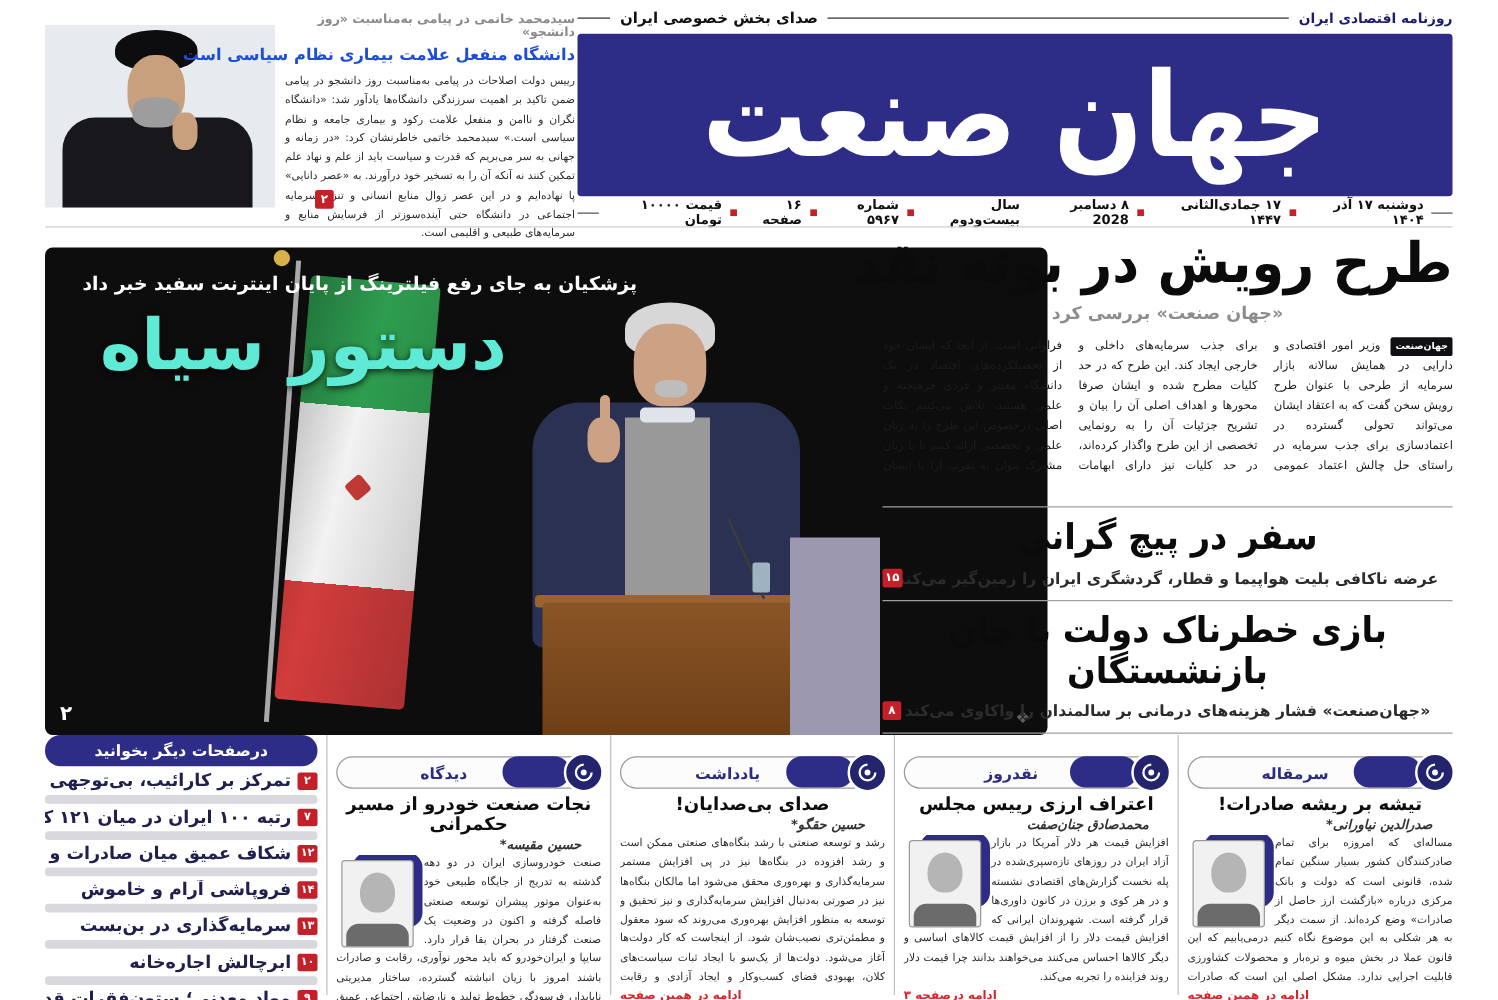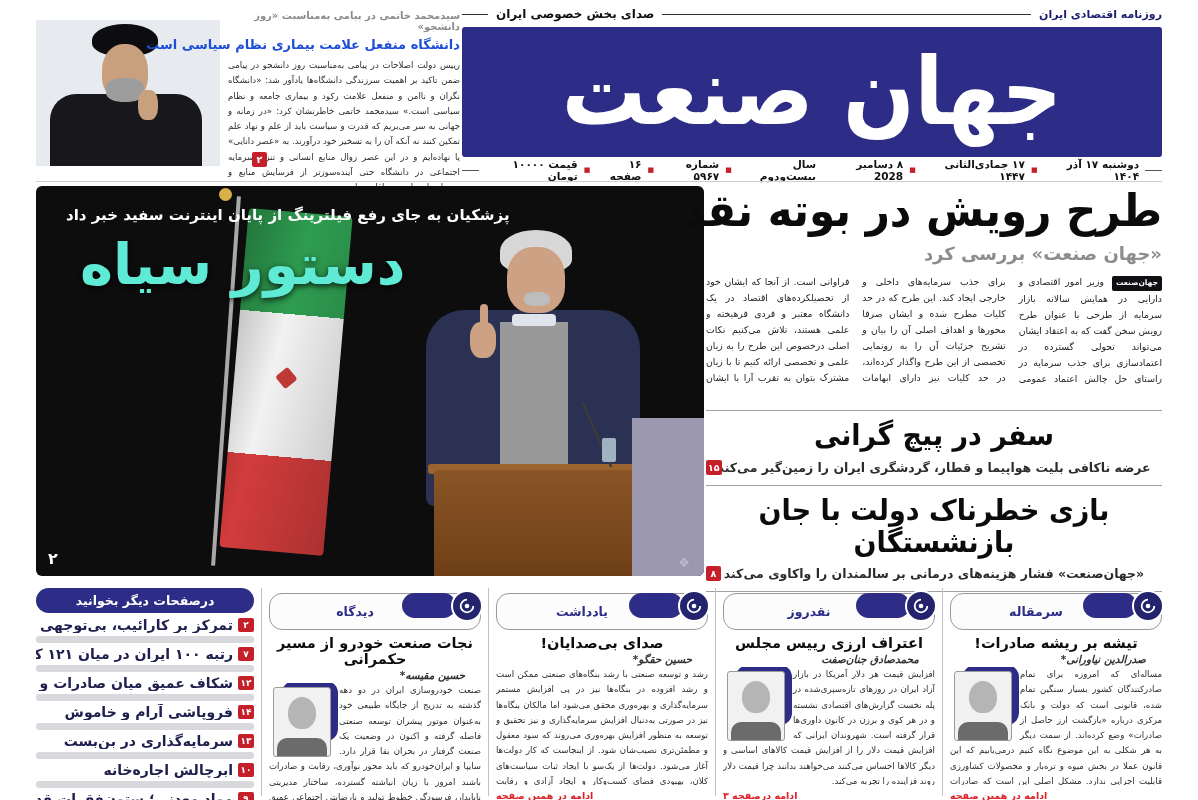--- a/index.html
+++ b/index.html
@@ -36,21 +36,21 @@
   .mh-logo { margin-top:3px; height:130px; background:#2d2d87; border-radius:3px;
     display:flex; align-items:center; justify-content:center; overflow:hidden; }
   .mh-title { color:#fff; font-size:84px; font-weight:800; transform:scaleY(1.12); letter-spacing:-2px; white-space:nowrap; }
   .mh-dateline { display:flex; align-items:center; height:26px; font-size:10.5px; font-weight:bold; color:#111; gap:6px; }
   .dl-sq { color:#c5202a; font-size:7px; }
   .dl-line { flex:1; border-top:1px solid #555; }
   .dl-end { width:18px; border-top:1px solid #555; }
   .rule-top { left:36px; right:36px; top:181px; border-top:1px solid #cfcfcf; }
 
   
-  .photo { left:36px; top:186px; width:668px; height:390px; background:#0d0d0d; border-radius:6px; overflow:hidden; }
+  .photo { left:36px; top:198px; width:802px; height:390px; background:#0d0d0d; border-radius:6px; overflow:hidden; }
   .ph-kicker { position:absolute; left:30px; top:20px; color:#fff; font-size:15px; font-weight:800; direction:rtl; }
   .ph-title { position:absolute; left:44px; top:46px; color:#5eead4; font-size:56px; font-weight:800; text-shadow:0 2px 6px rgba(0,0,0,.8); }
   .pole { position:absolute; left:188px; top:10px; width:4px; height:370px; background:#a9a9a9; transform:rotate(4deg); }
   .finial { position:absolute; left:183px; top:2px; width:13px; height:13px; border-radius:50%; background:#d9b14a; }
   .flag { position:absolute; left:198px; top:26px; width:104px; height:340px; transform:rotate(5deg); border-radius:4px; overflow:hidden;
     background:linear-gradient(180deg,#2e9d50 0 30%,#f2f2f2 30% 72%,#d23c3c 72% 100%); }
   .flag-shade { position:absolute; inset:0; background:linear-gradient(100deg,rgba(0,0,0,.25),rgba(255,255,255,0) 40%,rgba(0,0,0,.18)); }
   .flag-emblem { position:absolute; left:44px; top:158px; width:16px; height:16px; background:#c43a36; transform:rotate(45deg); border-radius:3px; }
   .man { position:absolute; left:372px; top:44px; width:250px; height:346px; }
   .man-hair { position:absolute; left:92px; top:0; width:72px; height:42px; background:#d7d7d7; border-radius:50% 50% 30% 30%; }
@@ -65,35 +65,35 @@
   .podium-lip { position:absolute; left:392px; top:278px; width:246px; height:10px; background:#9a6330; border-radius:3px; }
   .panel { position:absolute; left:596px; top:232px; width:72px; height:158px; background:#9b98b0; }
   .mic { position:absolute; left:560px; top:214px; width:2px; height:70px; background:#3c3c3c; transform:rotate(-24deg); }
   .glass { position:absolute; left:566px; top:252px; width:14px; height:24px; background:#bcd3de; opacity:.8; border-radius:2px; }
   .ph-badge { position:absolute; left:12px; bottom:8px; color:#fff; font-size:16px; font-weight:800; }
   .ph-watermark { position:absolute; right:14px; bottom:6px; color:#fff; opacity:.35; font-size:13px; }
 
   
   .lead { right:36px; top:186px; width:456px; height:390px; }
   .lead-h1 { font-size:42px; font-weight:800; color:#0b0b0b; text-align:center; transform:scaleY(1.06); white-space:nowrap; }
-  .lead-sub { margin-top:8px; text-align:right; color:#8d8d8d; font-size:18px; font-weight:bold; }
+  .lead-sub { margin-top:8px; text-align:center; color:#8d8d8d; font-size:14px; font-weight:bold; }
   .lead-body { margin-top:10px; column-count:3; column-gap:13px; font-size:9.3px; line-height:1.72; text-align:justify; height:128px; overflow:hidden;
     padding-bottom:4px; }
   .brand-chip { display:inline-block; background:#101014; color:#fff; font-size:7.5px; font-weight:bold; padding:1px 4px; border-radius:2px; margin-left:3px; }
   .lead-rule { border-top:1px solid #9f9f9f; margin-top:8px; }
   .story { position:relative; text-align:center; padding:9px 0 10px; border-bottom:1px solid #9f9f9f; }
   .story-h2 { font-size:27px; font-weight:800; color:#0b0b0b; transform:scaleY(1.05); }
   .story-sub { margin-top:9px; font-size:12.5px; font-weight:bold; color:#2c2c2c; }
   .story-badge { position:absolute; left:0; bottom:10px; }
 
   
   .bottom { left:36px; right:36px; top:588px; height:208px; display:flex; gap:7px; }
   .vsep { width:1px; background:#c2c2c2; }
   .bcol { flex:1; min-width:0; position:relative; }
-  .pill { position:relative; height:37px; border:1px solid #9a9a9a; border-radius:13px; background:#fcfcfc; margin:5px 0 5px; }
+  .pill { position:relative; height:26px; border:1px solid #9a9a9a; border-radius:13px; background:#fcfcfc; margin:17px 0 5px; }
   .pill-tab { position:absolute; top:-1px; right:24px; width:54px; height:25px; background:#2d2d87; border-radius:13px; }
   .pill-logo { position:absolute; top:-4px; right:-3px; width:32px; height:32px; border-radius:50%; background:#24246e; border:2px solid #fff;
     display:flex; align-items:center; justify-content:center; }
   .pill-label { position:absolute; inset:0; display:flex; align-items:center; justify-content:center; padding-left:18px; padding-right:58px;
     color:#2d2d87; font-size:12.5px; font-weight:800; }
   .bcol-h3 { text-align:center; font-size:14.5px; font-weight:800; color:#0d0d0d; margin:3px 0 2px; }
   .bcol-author { text-align:right; padding-right:16px; font-size:10.5px; font-weight:bold; color:#333; margin-bottom:2px;font-style:italic; }
   .bcol-body { font-size:8.6px; line-height:1.78; text-align:justify; color:#2a2a2a; max-height:118px; overflow:hidden; }
   .portrait { float:left; width:58px; height:70px; margin:4px 8px 2px 4px; position:relative; }
   .portrait-frame { position:absolute; right:-7px; top:-6px; width:56px; height:60px; background:#2d2d87; border-radius:12px; }

